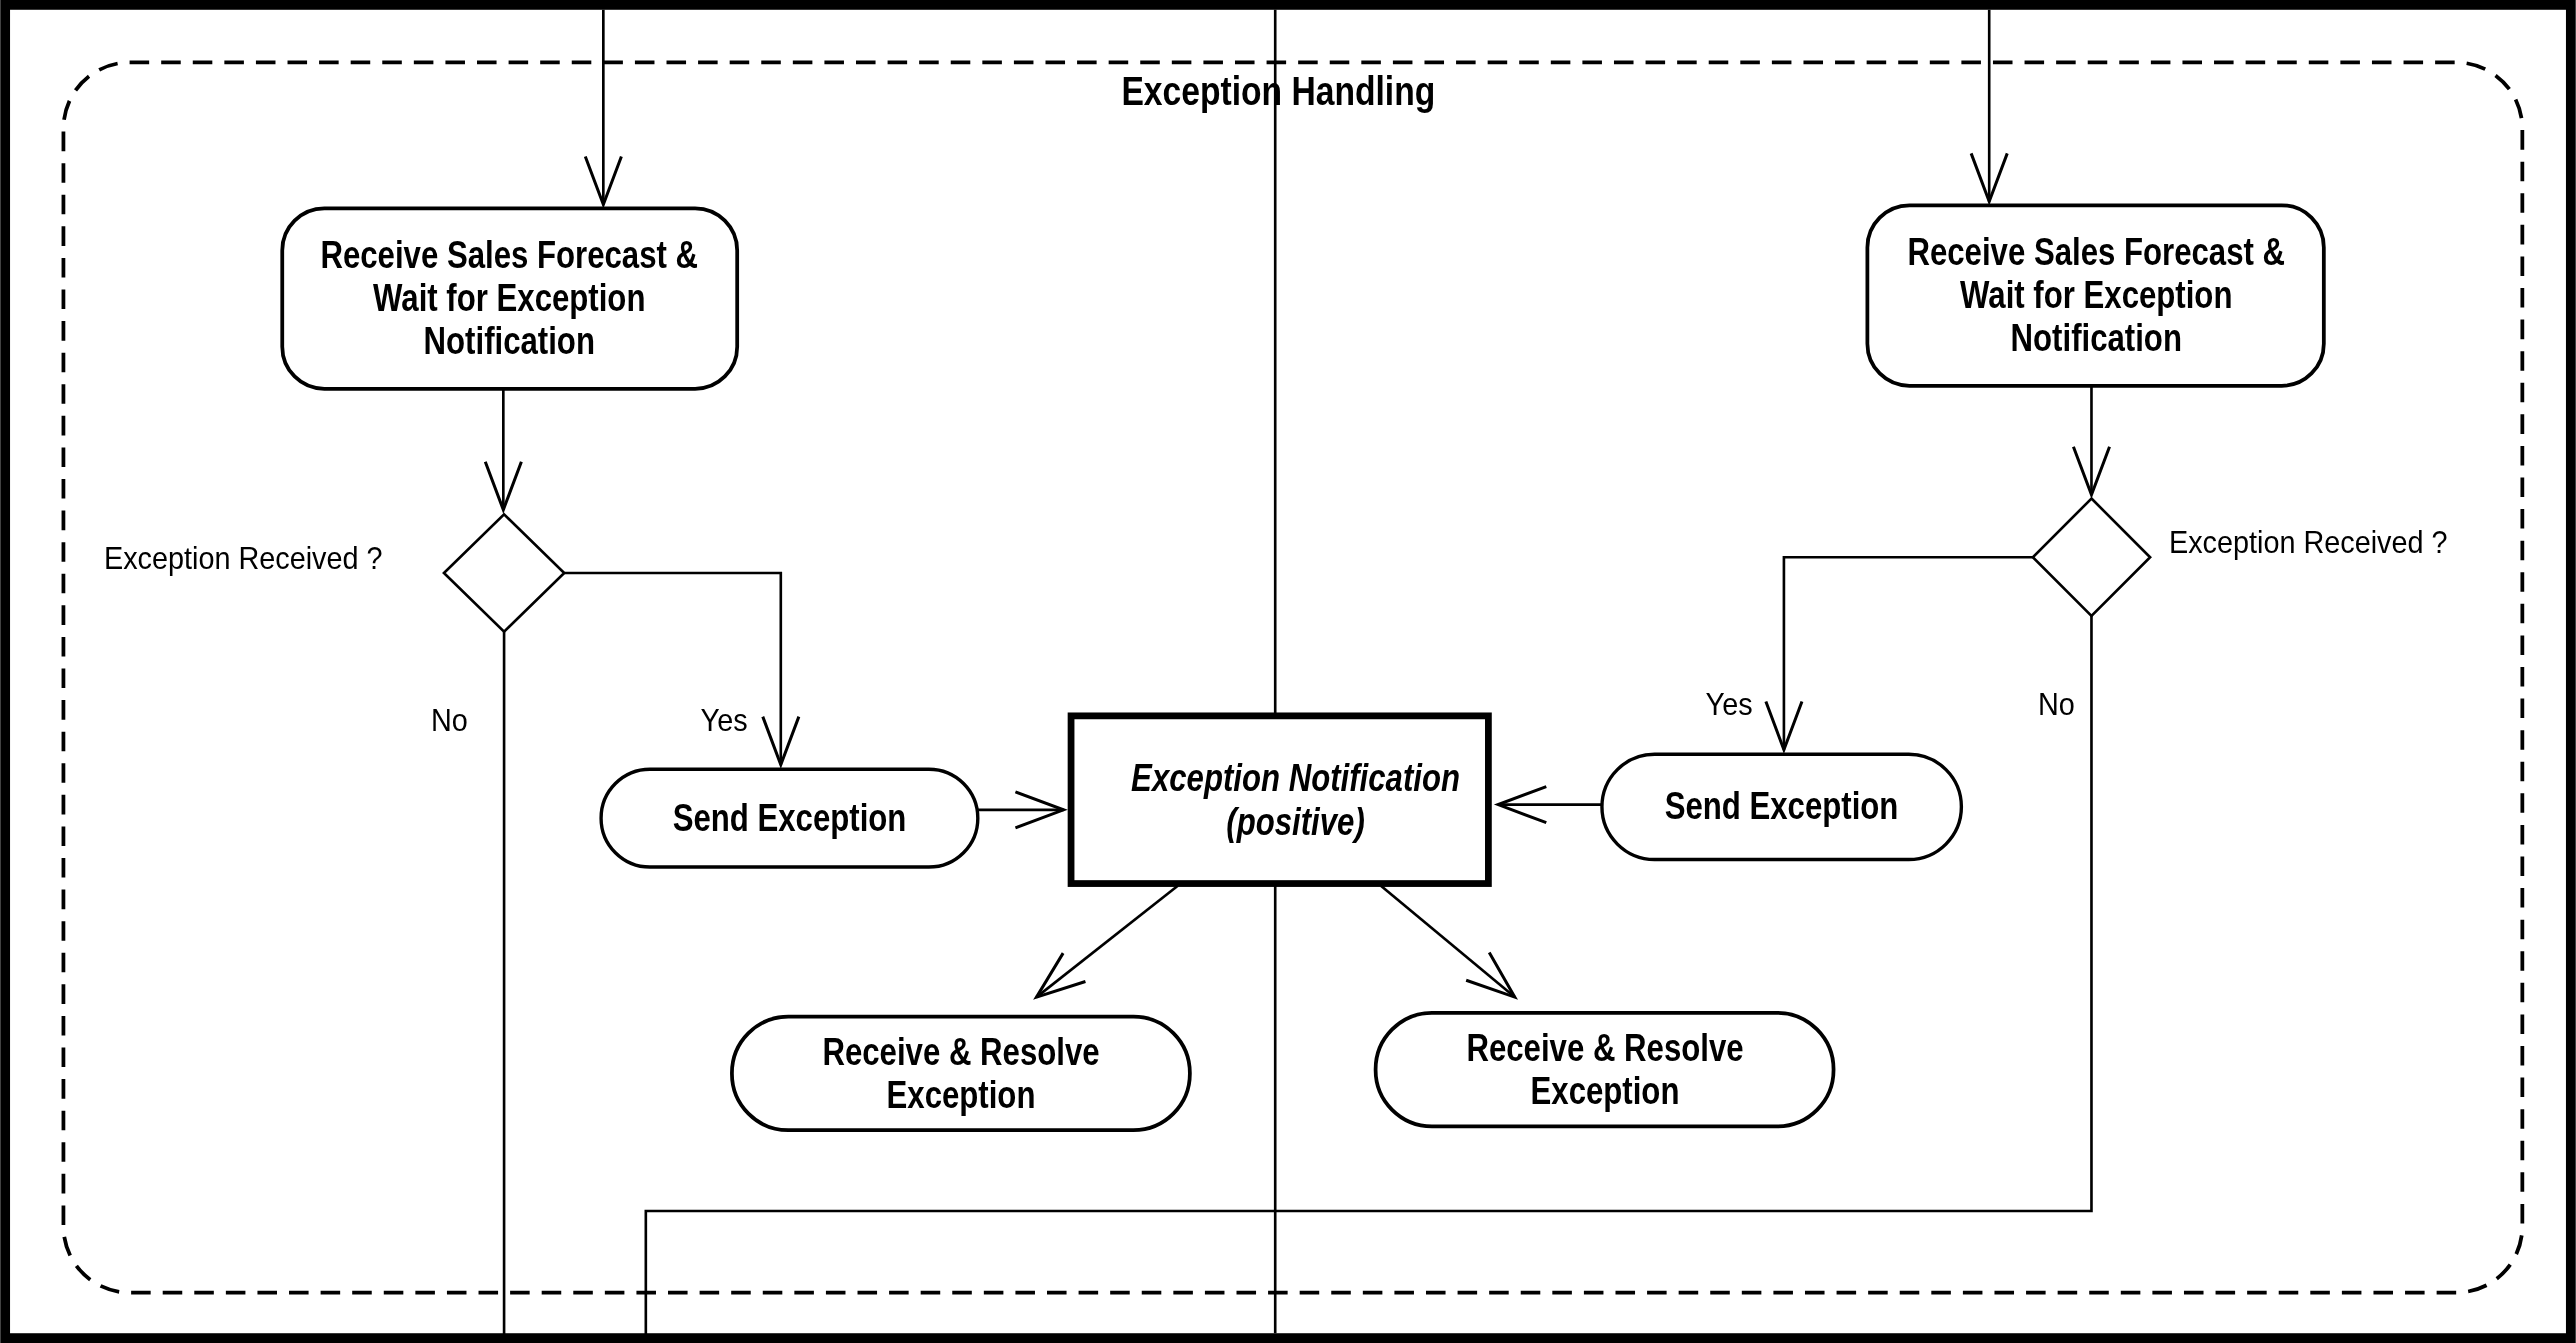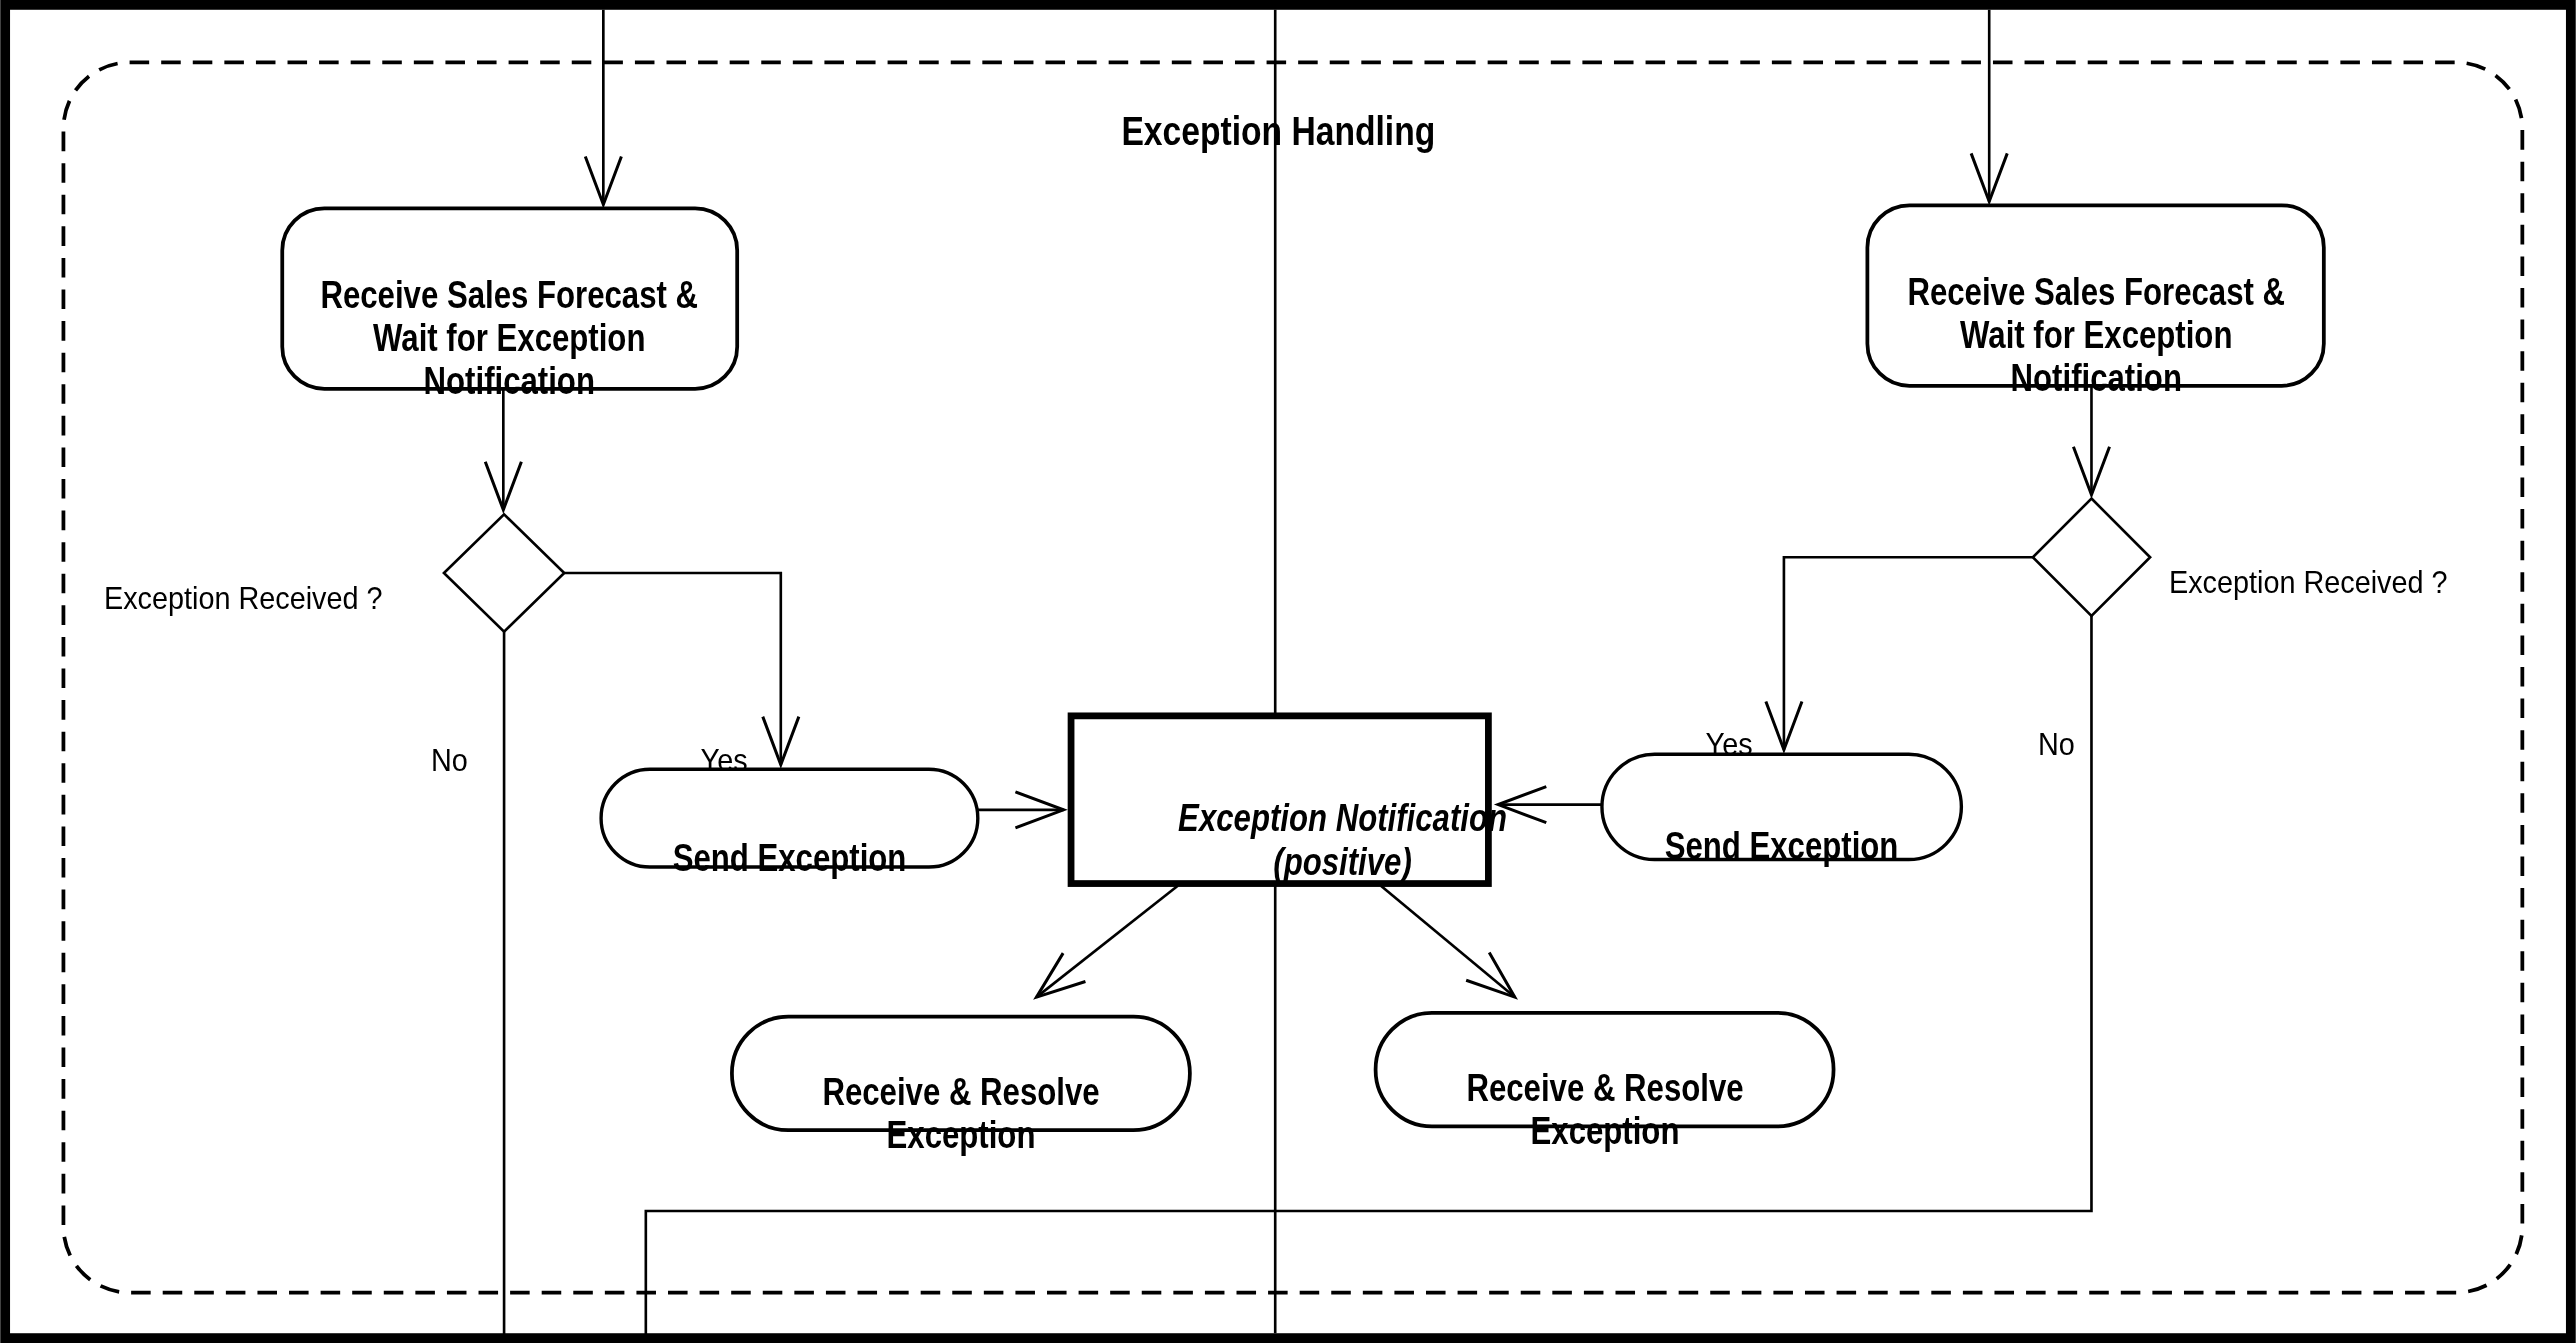--- a/index.html
+++ b/index.html
@@ -9,21 +9,21 @@
     background: #ffffff;
     font-family: "Liberation Sans", sans-serif;
     overflow: hidden;
   }
   #stage { position: absolute; inset: 0; }
   #wires { position: absolute; left: 0; top: 0; z-index: 1; }
 
   .txt {
     position: absolute; z-index: 2;
     display: flex; align-items: center; justify-content: center;
-    text-align: center; color: #000; margin-top: 40px;
+    text-align: center; color: #000;
   }
   .node-label {
     font-weight: bold; font-size: 38px; line-height: 43px;
     transform: scaleX(0.82); transform-origin: center center;
     white-space: nowrap;
   }
   .node-label span { display: block; }
   .center-label {
     font-weight: bold; font-style: italic; font-size: 38px; line-height: 44px;
     transform: scaleX(0.82); transform-origin: center center;
@@ -138,21 +138,21 @@
       <span>Send Exception</span>
     </div>
   </div>
 
   <div class="txt" style="left:1602px; top:754px; width:360px; height:105px;">
     <div class="node-label">
       <span>Send Exception</span>
     </div>
   </div>
 
-  <div class="txt" style="left:1134px; top:716px; width:417px; height:168px;">
+  <div class="txt" style="left:1087px; top:716px; width:417px; height:168px;">
     <div class="center-label">
       <span>Exception Notification</span>
       <span>(positive)</span>
     </div>
   </div>
 
   <div class="txt" style="left:732px; top:1017px; width:458px; height:114px;">
     <div class="node-label">
       <span>Receive &amp; Resolve</span>
       <span>Exception</span>

